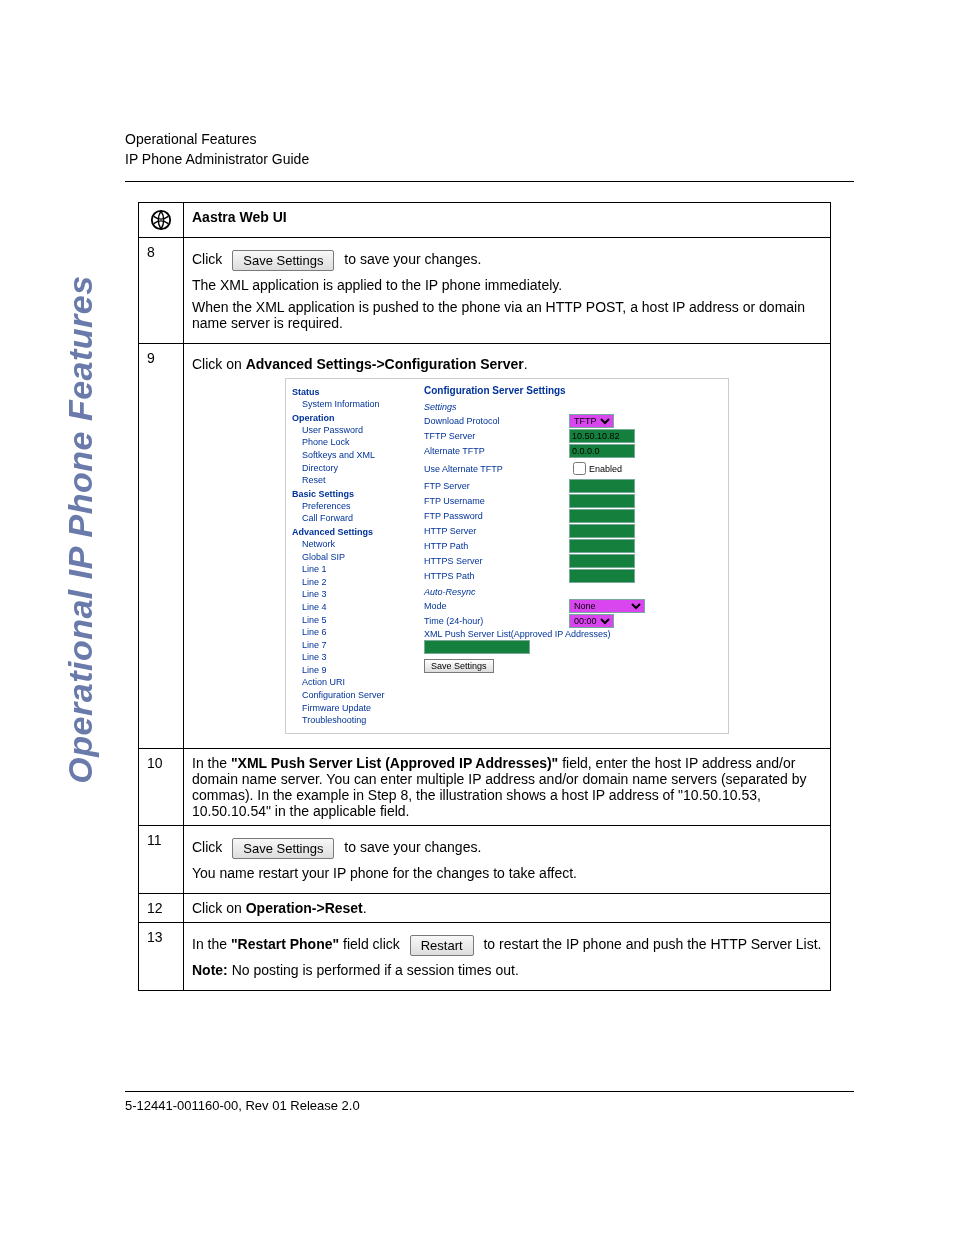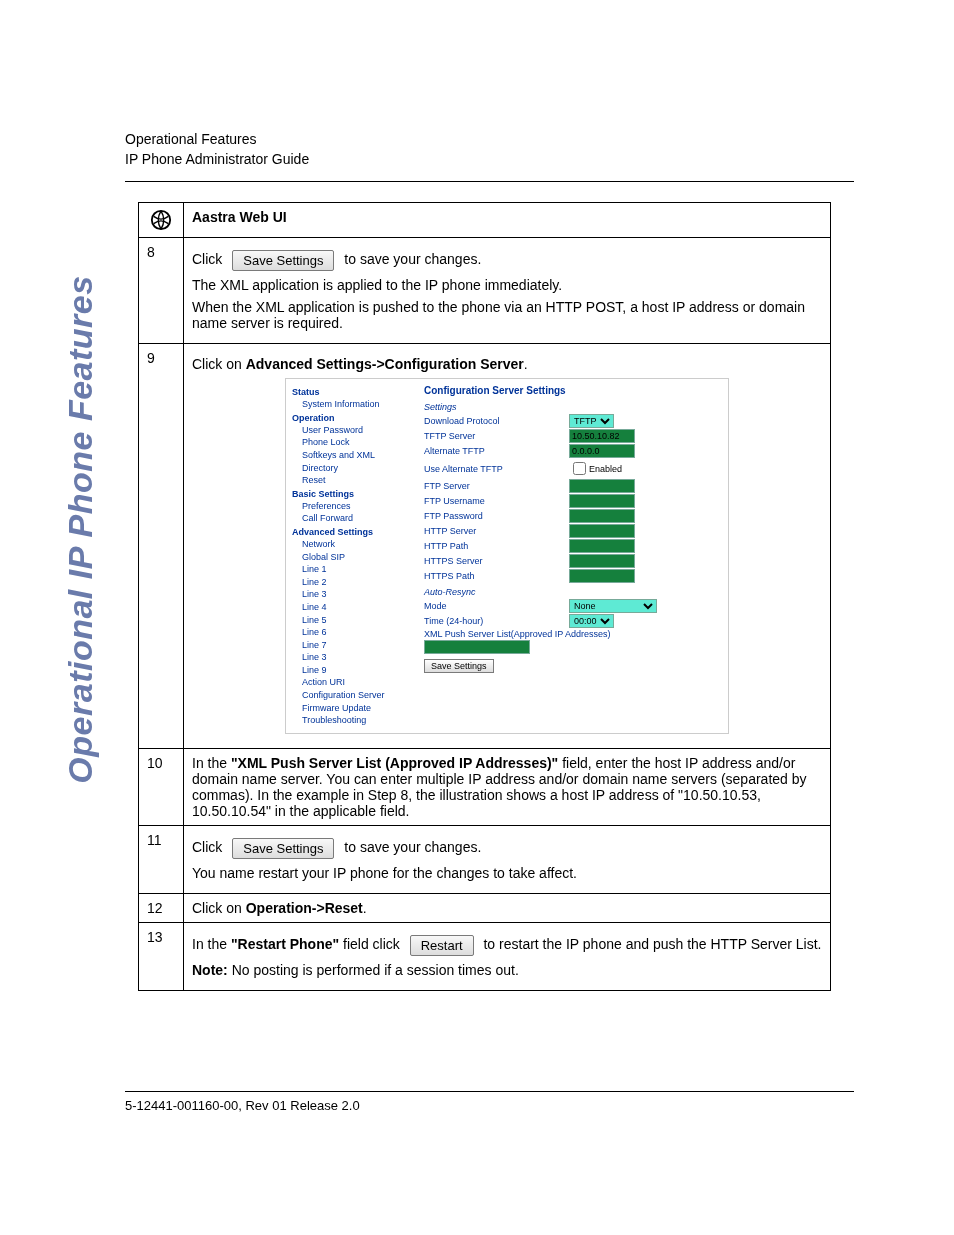--- a/index.html
+++ b/index.html
@@ -97,21 +97,21 @@
   .conf-col { flex: 1; }
   .conf-title { color: #003399; font-weight: bold; font-size: 10px; margin-bottom: 6px;}
   .section-label { color: #003399; font-size: 9px; margin-top: 4px; margin-bottom: 2px; font-style: italic;}
   .field-row { display: flex; align-items: center; margin: 1px 0; font-size: 9px;}
   .field-row .lab { width: 145px; color: #003399; font-size: 9px;}
   .field-row input[type=text] {
     width: 60px; height: 12px; font-size: 9px; padding: 0 2px;
     border: 1px solid #7a9; background: #15803d;
   }
   .field-row select {
-    font-size: 9px; height: 14px; border: 1px solid #7a9; background: #5eead4;
+    font-size: 9px; height: 14px; border: 1px solid #7a9; background: #d946ef;
   }
   .mini-save {
     display: inline-block;
     border: 1px solid #7a7a7a;
     background: linear-gradient(#fff,#ddd);
     padding: 1px 6px;
     font-size: 9px;
     margin-top: 4px;
   }
   .footer-hr {
@@ -246,21 +246,21 @@
                   <span class="lab">HTTPS Server</span>
                   <input type="text" style="">
                 </div>
             <div class="field-row">
                   <span class="lab">HTTPS Path</span>
                   <input type="text" style="">
                 </div>
             <div class="section-label">Auto-Resync</div>
             <div class="field-row">
                   <span class="lab">Mode</span>
-                  <select style="width:88px"><option>None</option></select>
+                  <select style="width:76px"><option>None</option></select>
                 </div>
             <div class="field-row">
                   <span class="lab">Time (24-hour)</span>
                   <select><option>00:00</option></select>
                 </div>
             <div class="field-row">
                   <span class="lab" style="width:auto">XML Push Server List(Approved IP Addresses)</span>
                 </div>
             <div class="field-row">
                   <input type="text" style="width: 100px;">

